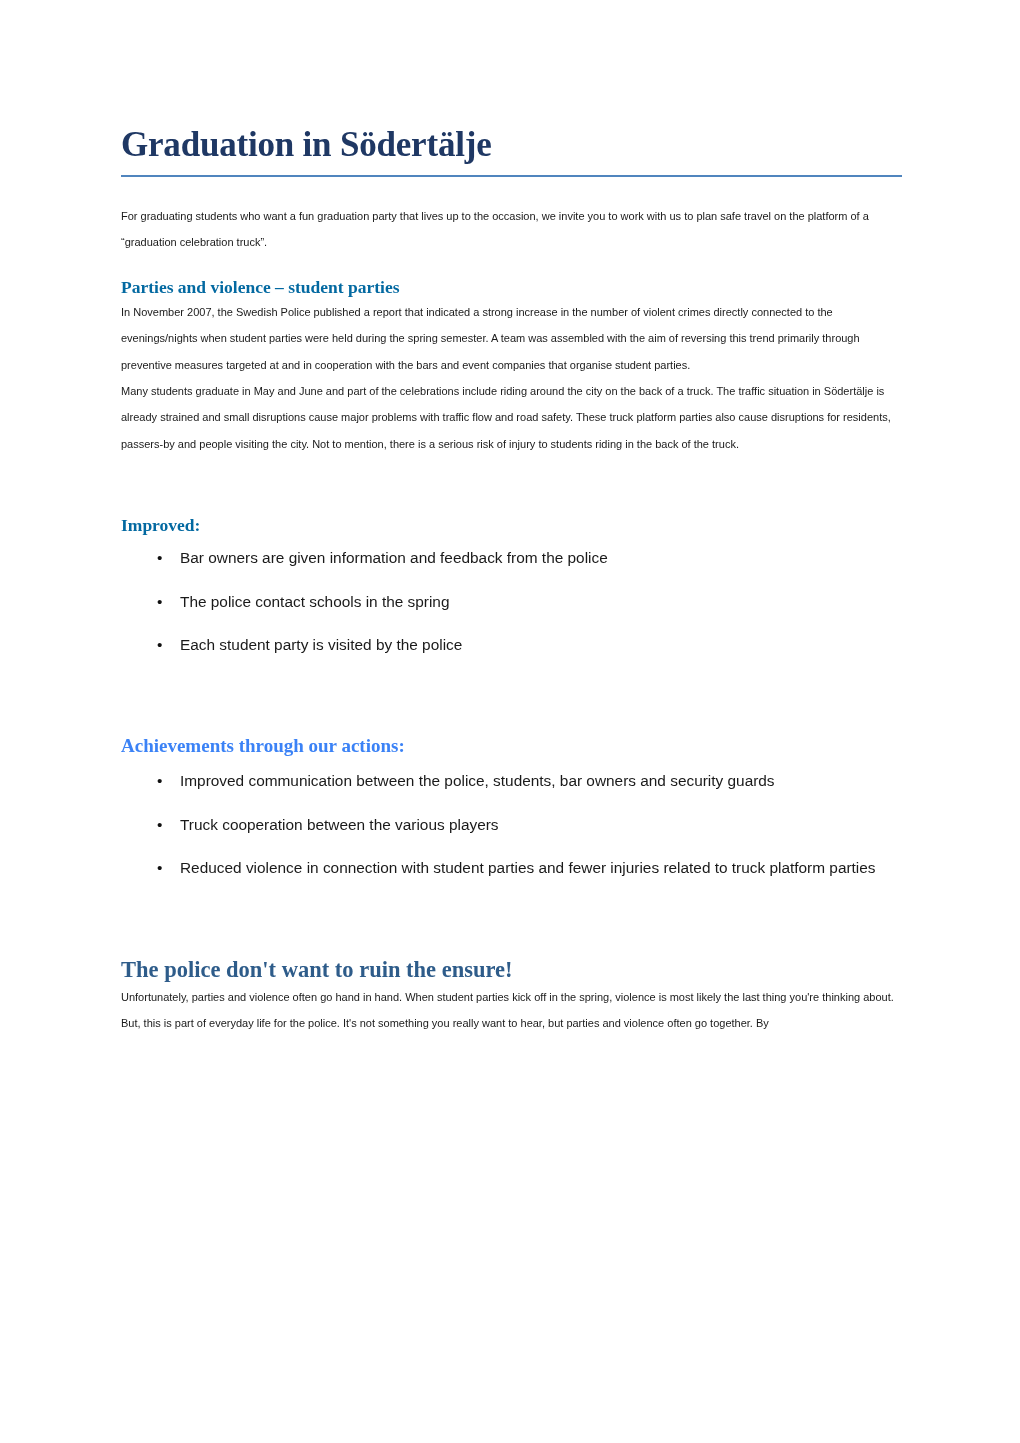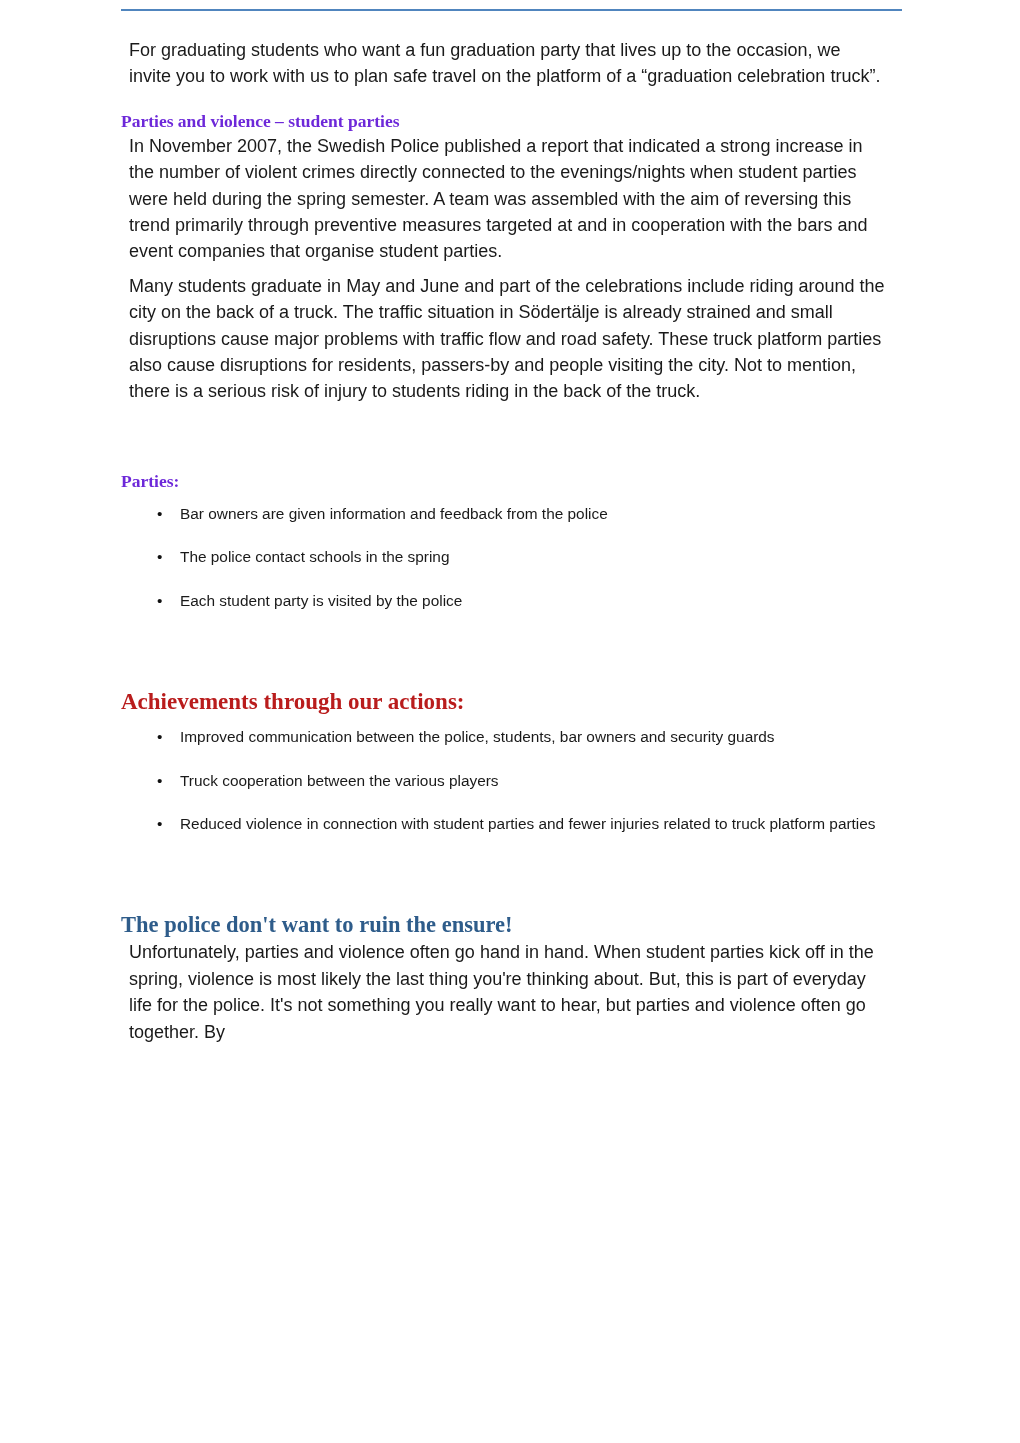--- a/index.html
+++ b/index.html
@@ -48,49 +48,49 @@
     margin-top: 9px;
     width: 781px;
     height: 0;
     border: none;
     border-top: 2px solid #5085BE;
   }
 
   
   .para {
     font-family: "Liberation Sans", sans-serif;
-    font-size: 18px;
+    font-size: 11px;
     line-height: 26.4px;
     color: #1a1a1a;
-    margin: 8px;
+    margin: 0;
     text-align: left;
   }
 
   .para.first { margin-top: 26px; }
   .para.gap   { margin-top: 19px; }
   .para.tight { margin-top: 0; }
 
   
   .sub-head {
     font-family: "Liberation Serif", serif;
     font-weight: bold;
     font-size: 17.5px;
     line-height: 24px;
-    color: #6d28d9;
+    color: #0369a1;
     margin: 0;
   }
   .sub-head.spaced { margin-top: 19px; }
 
   
   .sec-head {
     font-family: "Liberation Serif", serif;
     font-weight: bold;
-    font-size: 23px;
+    font-size: 19px;
     line-height: 28px;
-    color: #b91c1c;
+    color: #3b82f6;
     margin: 0;
   }
 
   
   .sec-head-dark {
     font-family: "Liberation Serif", serif;
     font-weight: bold;
     font-size: 22.5px;
     line-height: 28px;
     color: #2E5C8A;
@@ -127,34 +127,35 @@
 
   .spacer-lg { height: 56px; }
   .spacer-xl { height: 74px; }
 </style>
 </head>
 <body>
 
 <div class="page">
   <div class="content">
 
+    <h1 class="doc-title">Graduation in Södertälje</h1>
 
     <hr class="title-rule">
 
     <p class="para first">For graduating students who want a fun graduation party that lives up to the occasion, we invite you to work with us to plan safe travel on the platform of a “graduation celebration truck”.</p>
 
 
     <h2 class="sub-head spaced">Parties and violence – student parties</h2>
     <p class="para tight">In November 2007, the Swedish Police published a report that indicated a strong increase in the number of violent crimes directly connected to the evenings/nights when student parties were held during the spring semester. A team was assembled with the aim of reversing this trend primarily through preventive measures targeted at and in cooperation with the bars and event companies that organise student parties.</p>
 
     <p class="para tight">Many students graduate in May and June and part of the celebrations include riding around the city on the back of a truck. The traffic situation in Södertälje is already strained and small disruptions cause major problems with traffic flow and road safety. These truck platform parties also cause disruptions for residents, passers-by and people visiting the city. Not to mention, there is a serious risk of injury to students riding in the back of the truck.</p>
 
     <div class="spacer-lg"></div>
 
-    <h2 class="sub-head">Parties:</h2>
+    <h2 class="sub-head">Improved:</h2>
     <ul class="bullets">
       <li>
         <span class="bullet-dot">•</span>
         <span>Bar owners are given information and feedback from the police</span>
       </li>
       <li>
         <span class="bullet-dot">•</span>
         <span>The police contact schools in the spring</span>
       </li>
       <li>

